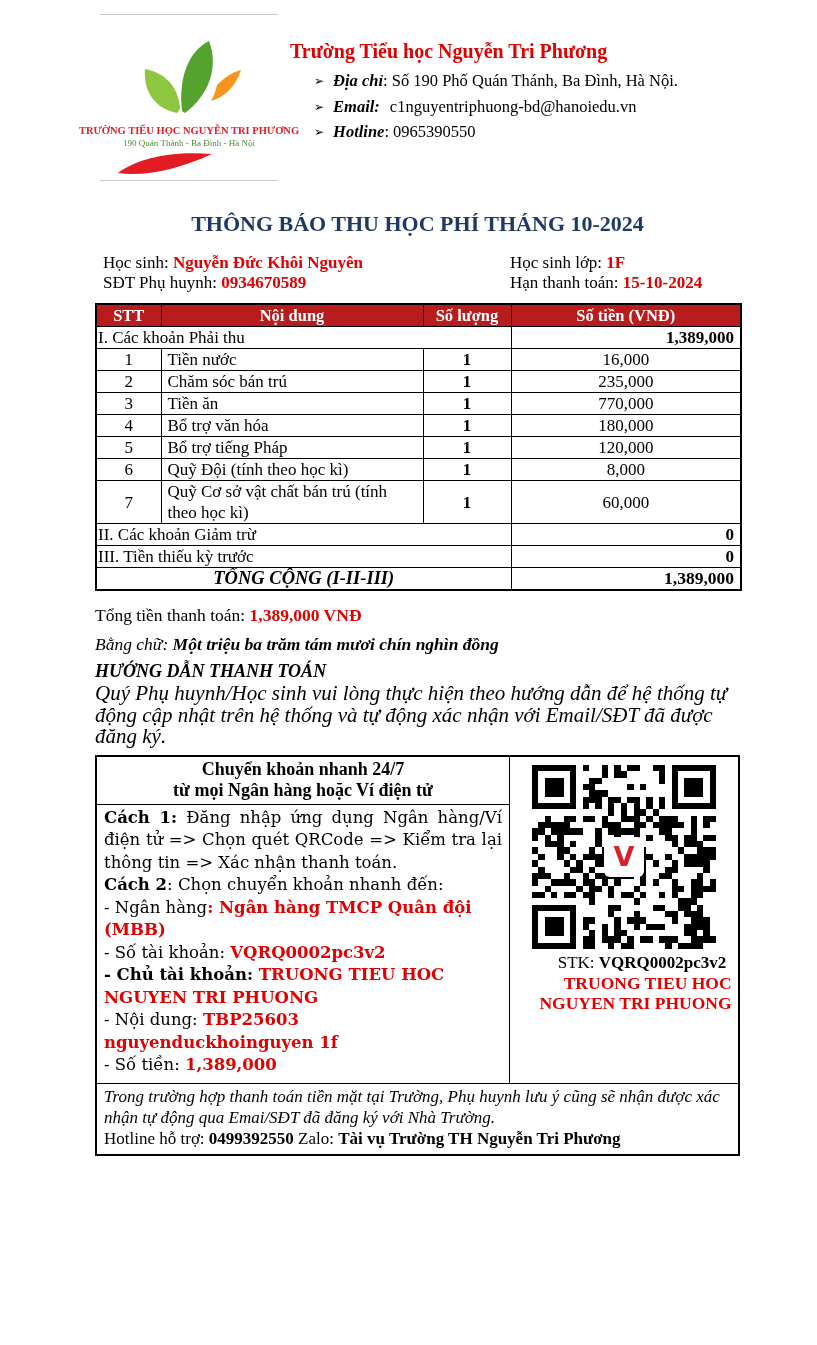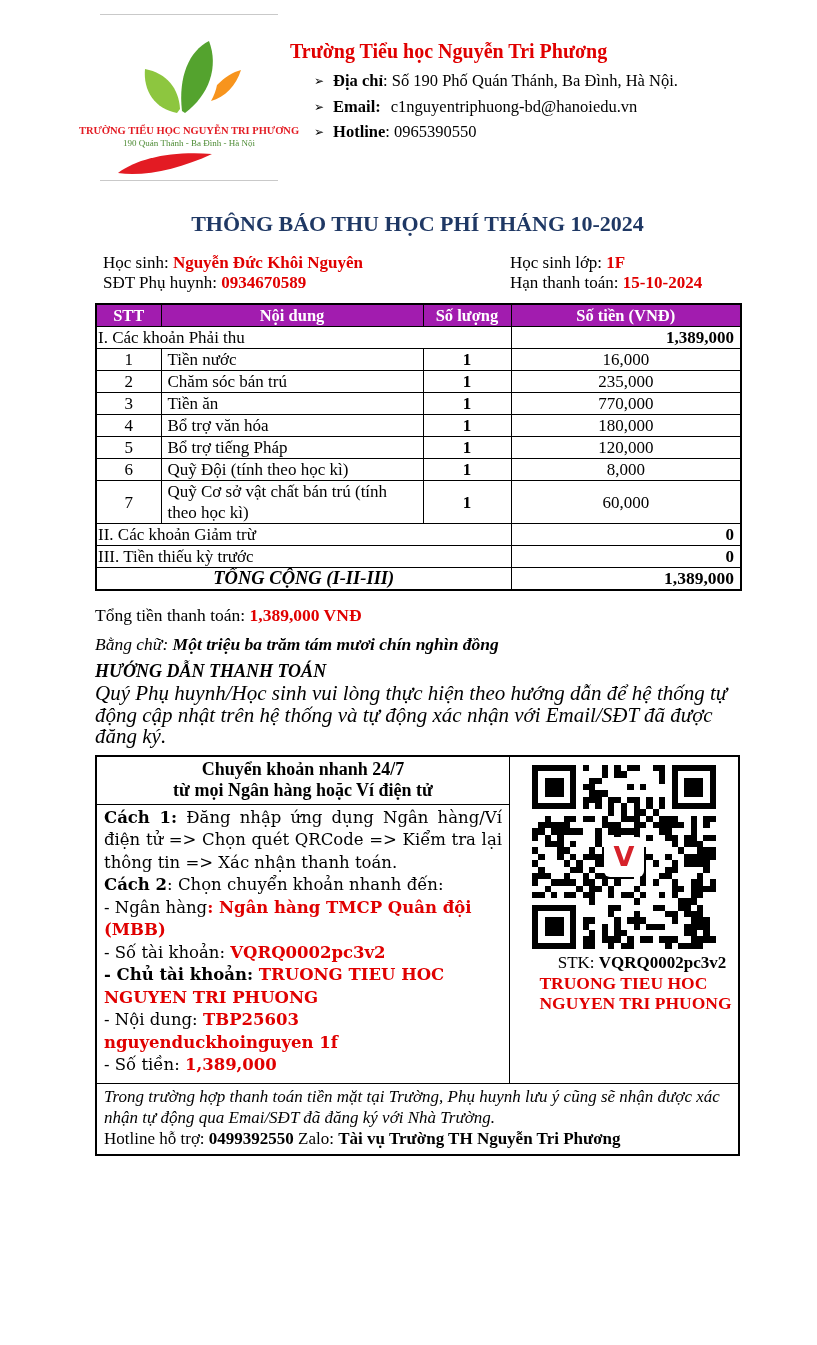--- a/index.html
+++ b/index.html
@@ -12,32 +12,32 @@
             display:flex;flex-direction:column;align-items:center;background:#fff;}
   .logo-leaves{margin-top:22px;}
   .logo-line1{font-size:10.5px;font-weight:bold;color:#e31b23;letter-spacing:0px;margin-top:2px;white-space:nowrap;}
   .logo-line2{font-size:9px;color:#4e8c35;margin-top:2px;white-space:nowrap;}
   .logo-swoosh{align-self:flex-start;margin-left:14px;margin-top:3px;}
   .header-info{margin-left:12px;padding-top:26px;}
   .school-name{font-size:20px;font-weight:bold;color:#e00000;}
   .info-list{margin:6px 0 0 24px;padding:0;list-style:none;font-size:16.5px;line-height:24.5px;}
   .info-list li{white-space:nowrap;}
   .bullet{font-family:"DejaVu Sans",sans-serif;font-size:12px;margin-right:9px;position:relative;top:-1px;}
-  .info-label{font-weight:bold;}
+  .info-label{font-weight:bold;font-style:italic;}
   .email-gap{margin-left:10px;}
 
   
   .notice-title{margin:30px 0 0 0;text-align:center;color:#1f3864;font-weight:bold;font-size:22px;}
   .student-grid{display:grid;grid-template-columns:407px 238px;margin-top:16px;font-size:17px;align-items:start;}
   .student-grid .cell{padding-left:8px;}
   .red-b{color:#e00000;font-weight:bold;}
 
   
   table.fee-table{margin-top:10px;width:645px;border-collapse:collapse;border:2px solid #000;font-size:17px;table-layout:fixed;}
-  .fee-table th{background:#a21caf;color:#fff;font-weight:bold;border:1px solid #000;padding:1px 2px;line-height:19px;font-size:16.5px;}
+  .fee-table th{background:#b91c1c;color:#fff;font-weight:bold;border:1px solid #000;padding:1px 2px;line-height:19px;font-size:16.5px;}
   .fee-table td{border:1px solid #000;padding:0 6px;line-height:21px;}
   .fee-table .c{text-align:center;}
   .fee-table .r{text-align:right;}
   .fee-table .b{font-weight:bold;}
   .fee-table .section-label{font-weight:normal;padding-left:1px;margin-top:28px;}
   .fee-table .total-label{font-weight:bold;font-style:italic;text-align:center;font-size:18.5px;}
   .fee-table .total-amt{font-weight:bold;text-align:right;font-size:17.5px;}
 
   
   .summary{margin-top:12px;font-size:17.5px;}
@@ -55,21 +55,21 @@
   .pb-left-body{padding:2px 7px 6px 7px;line-height:22.5px;}
   .pb-just{text-align:justify;}
   .pb-right{display:flex;flex-direction:column;align-items:center;padding-top:6px;}
   .qr-wrap{position:relative;width:184px;height:184px;margin-top:2px;}
   .qr-wrap svg{display:block;}
   .qr-logo{position:absolute;left:72px;top:72px;width:40px;height:40px;background:#fff;border-radius:6px;
            display:flex;align-items:center;justify-content:center;}
   .qr-v{font-family:"DejaVu Sans",sans-serif;font-weight:900;font-size:27px;color:#d6222a;line-height:1;}
   .stk-line{margin-top:4px;font-family:"Liberation Serif",serif;font-size:17px;margin-left:36px;}
   .stk-line b{font-weight:bold;}
-  .qr-holder{font-family:"Liberation Serif",serif;font-size:17.5px;font-weight:bold;color:#e00000;line-height:20px;text-align:left;margin-left:23px;}
+  .qr-holder{font-family:"Liberation Serif",serif;font-size:17.5px;font-weight:bold;color:#e00000;line-height:20px;text-align:right;margin-left:23px;}
   .pb-note{grid-column:1/-1;border-top:1.5px solid #000;padding:2px 7px 4px 7px;font-family:"Liberation Serif",serif;}
   .pb-note .note-it{font-style:italic;font-size:17px;line-height:21px;}
   .pb-note .hot-line{font-size:17px;line-height:22px;}
 </style>
 </head>
 <body>
 
 <div class="content">
 
   <div class="header-row">

